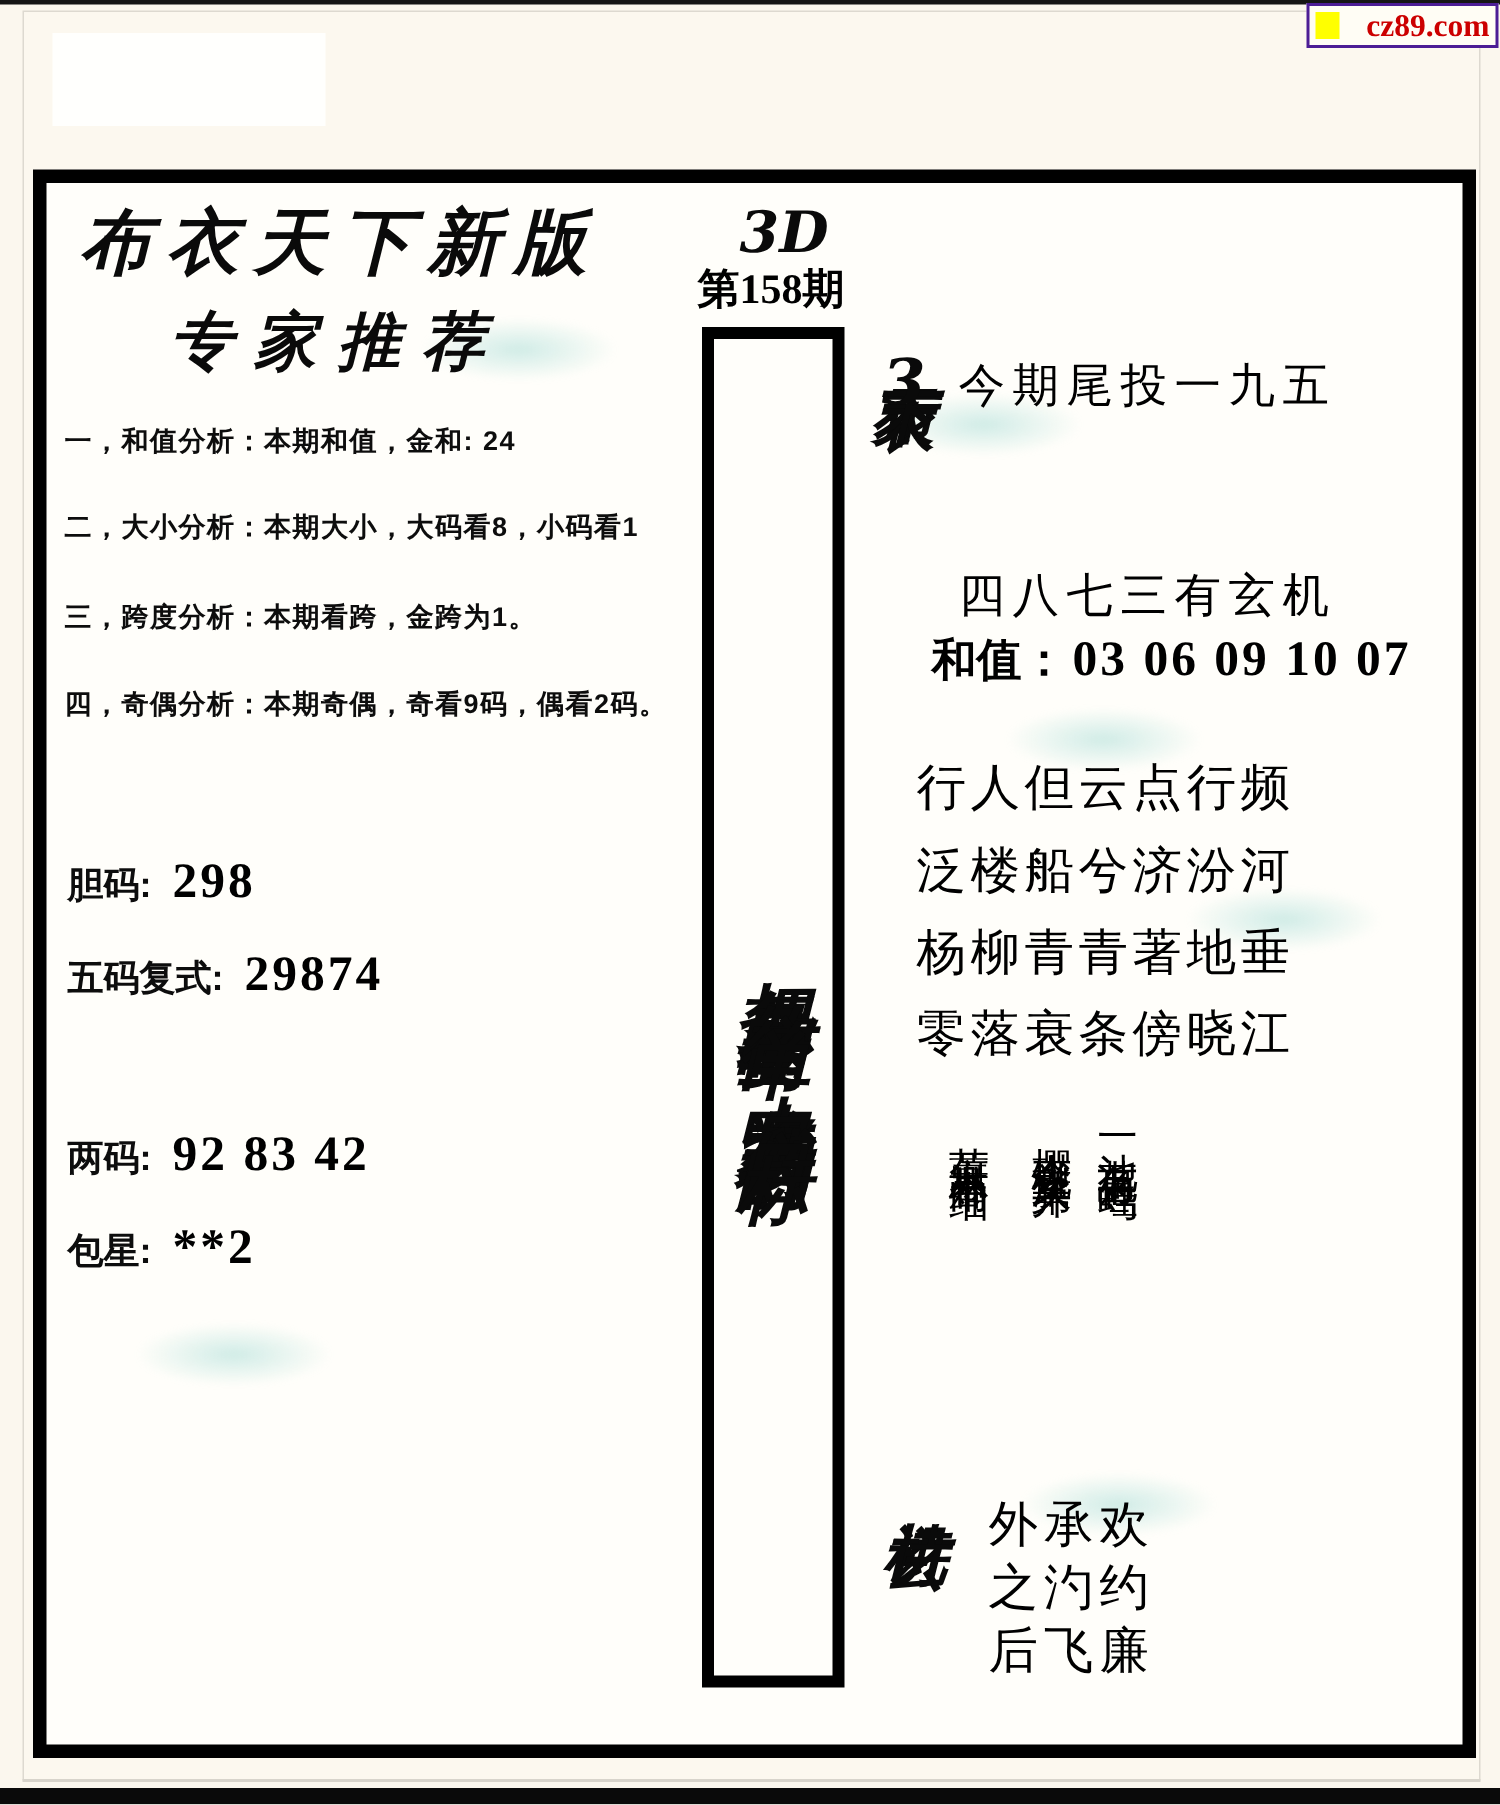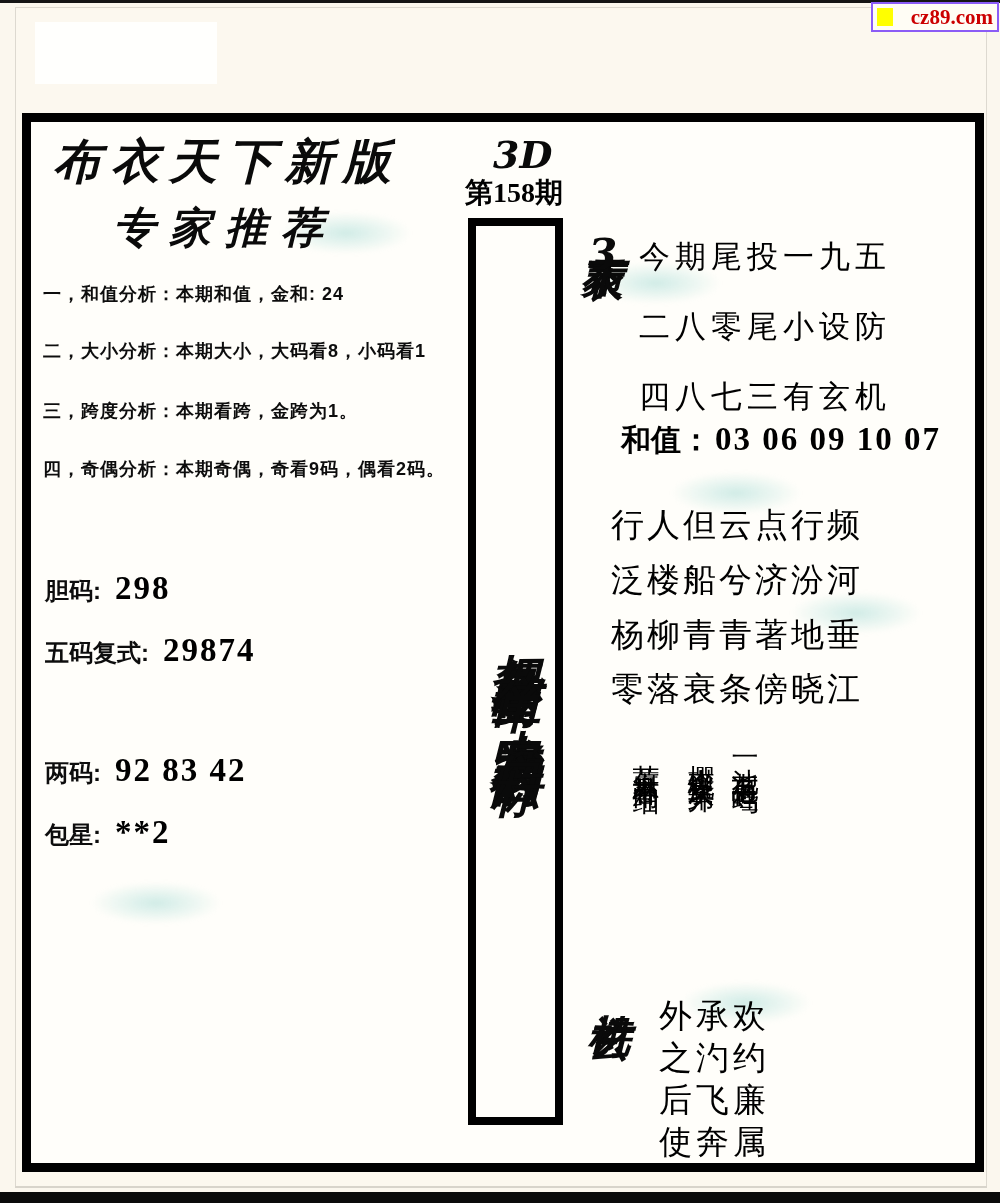--- a/index.html
+++ b/index.html
@@ -6,21 +6,21 @@
   html,body { width:1000px; }
   body { font-family:"Liberation Serif","DejaVu Serif",serif; background:#faf6ec; }
 
   .page { position:relative; width:1000px; height:1203px; background:#fbf7ee; overflow:hidden; }
   .top-line { position:absolute; left:0; top:0; width:1000px; height:3px; background:#151515; }
   .page-frame { position:absolute; left:15px; top:7px; width:972px; height:1180px;
                 border:1px solid #ddd9d0; background:#fcf8ef; }
 
   
   .logo-box { position:absolute; right:1px; top:2px; height:30px; padding:2px 4px;
-              border:2px solid #8b5cf6; background:#fffdf5; display:flex; align-items:center; gap:18px; cursor:pointer; }
+              border:2px solid #4c1d95; background:#fffdf5; display:flex; align-items:center; gap:18px; cursor:pointer; }
   .logo-square { width:16px; height:18px; background:#ffff00; display:inline-block; }
   .logo-text { color:#cc0000; font-size:21px; font-weight:bold; line-height:1;
                font-family:"Liberation Serif","DejaVu Serif",serif; }
 
   .white-rect { position:absolute; left:35px; top:22px; width:182px; height:62px; background:#fffffd; }
 
   .page-title { position:absolute; left:150px; top:34px; width:600px; text-align:center;
                 font-size:43px; font-weight:bold; color:#000; letter-spacing:1px; }
 
   
@@ -132,39 +132,37 @@
 
     <div class="slogan-box">
       <div class="slogan vertical callig">
         <span>把复杂的变简单</span><span class="slogan-b">中大奖是我们的目标</span>
       </div>
     </div>
 
     <div class="right-brand vertical callig">布衣天下3</div>
 
     <div class="tip t1">今期尾投一九五</div>
-    <div class="tip t2">二八零尾小设防</div>
     <div class="tip t3">四八七三有玄机</div>
 
     <div class="hezhi">
       <span class="hezhi-label">和值：</span>
       <span class="hezhi-value">03 06 09 10 07</span>
     </div>
 
     <div class="poem l1">行人但云点行频</div>
     <div class="poem l3">杨柳青青著地垂</div>
     <div class="poem l2">泛楼船兮济汾河</div>
     <div class="poem l4">零落衰条傍晓江</div>
 
     <div class="vcol c1 vertical">荷蓑出林春雨细</div>
     <div class="vcol c2 vertical">樱杏桃梨次第开</div>
     <div class="vcol c3 vertical">一池草色万蛙鸣</div>
 
     <div class="xuanji-label vertical callig">玄机诗</div>
     <div class="xline x1">外承欢</div>
     <div class="xline x2">之汋约</div>
     <div class="xline x3">后飞廉</div>
-    <div class="xline x4">使奔属</div>
   </div>
 
   <div class="bottom-thinline"></div>
   <div class="bottom-bar"></div>
 </div>
 
 </body></html>

